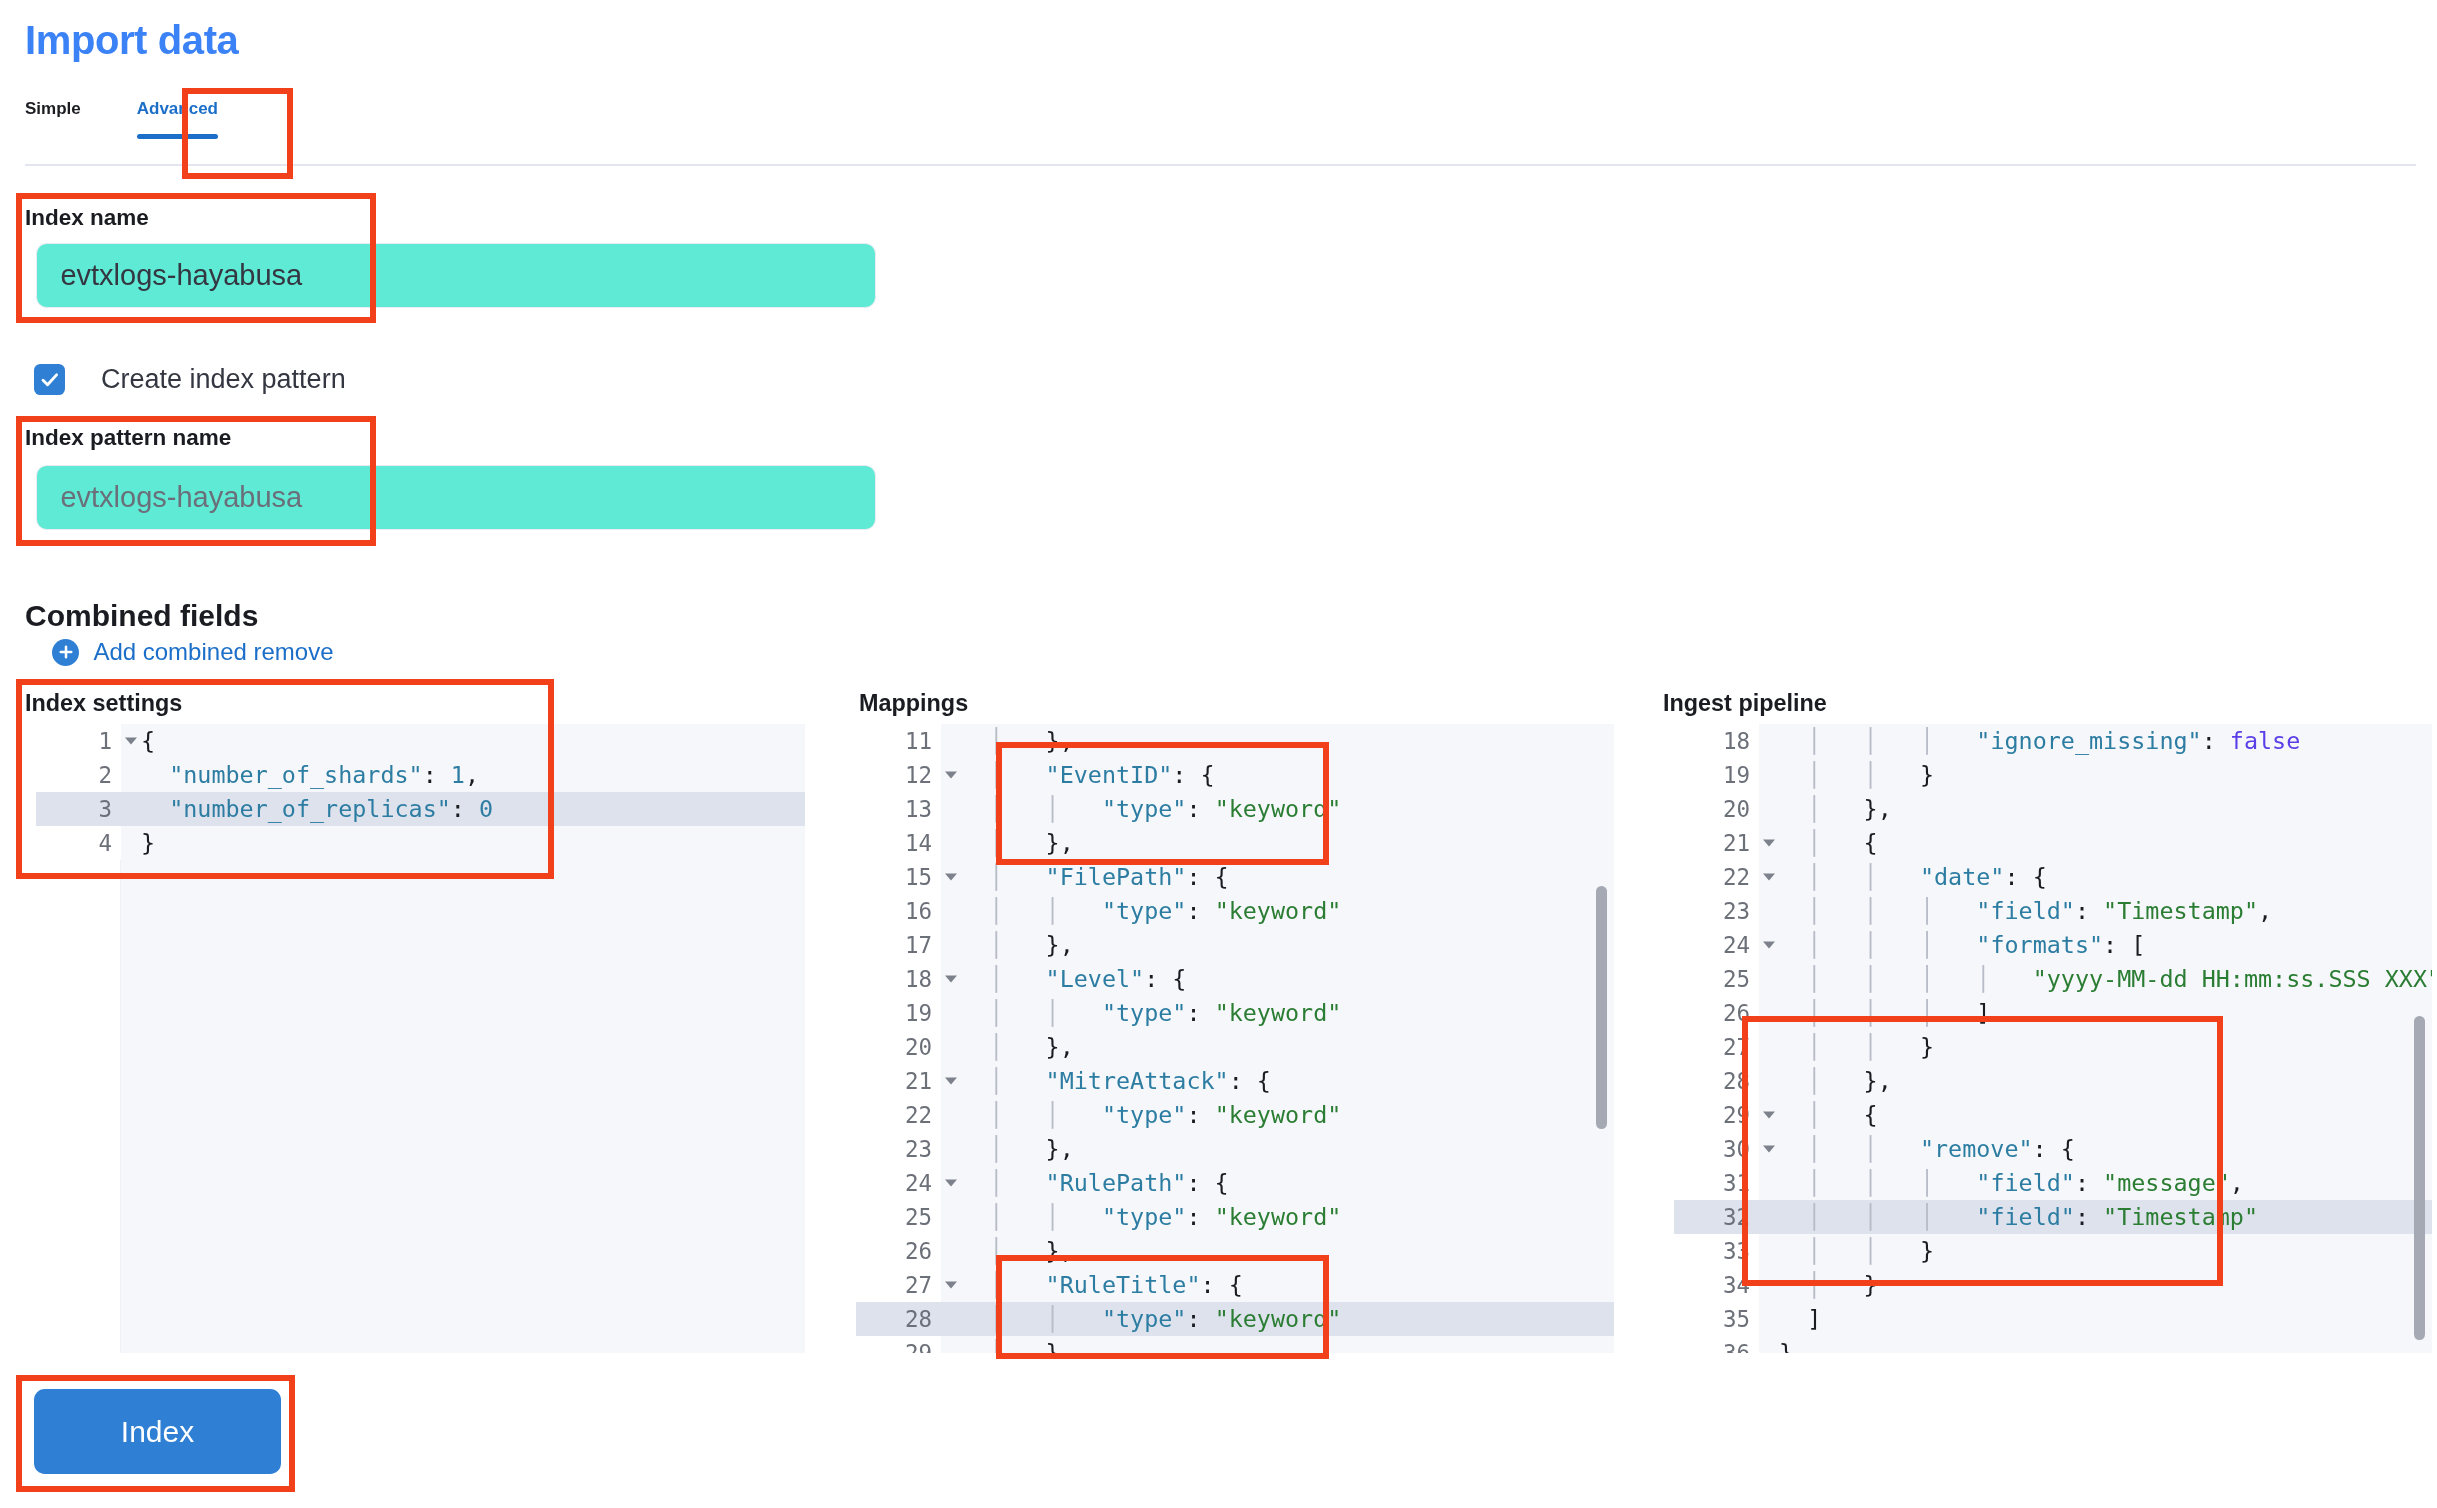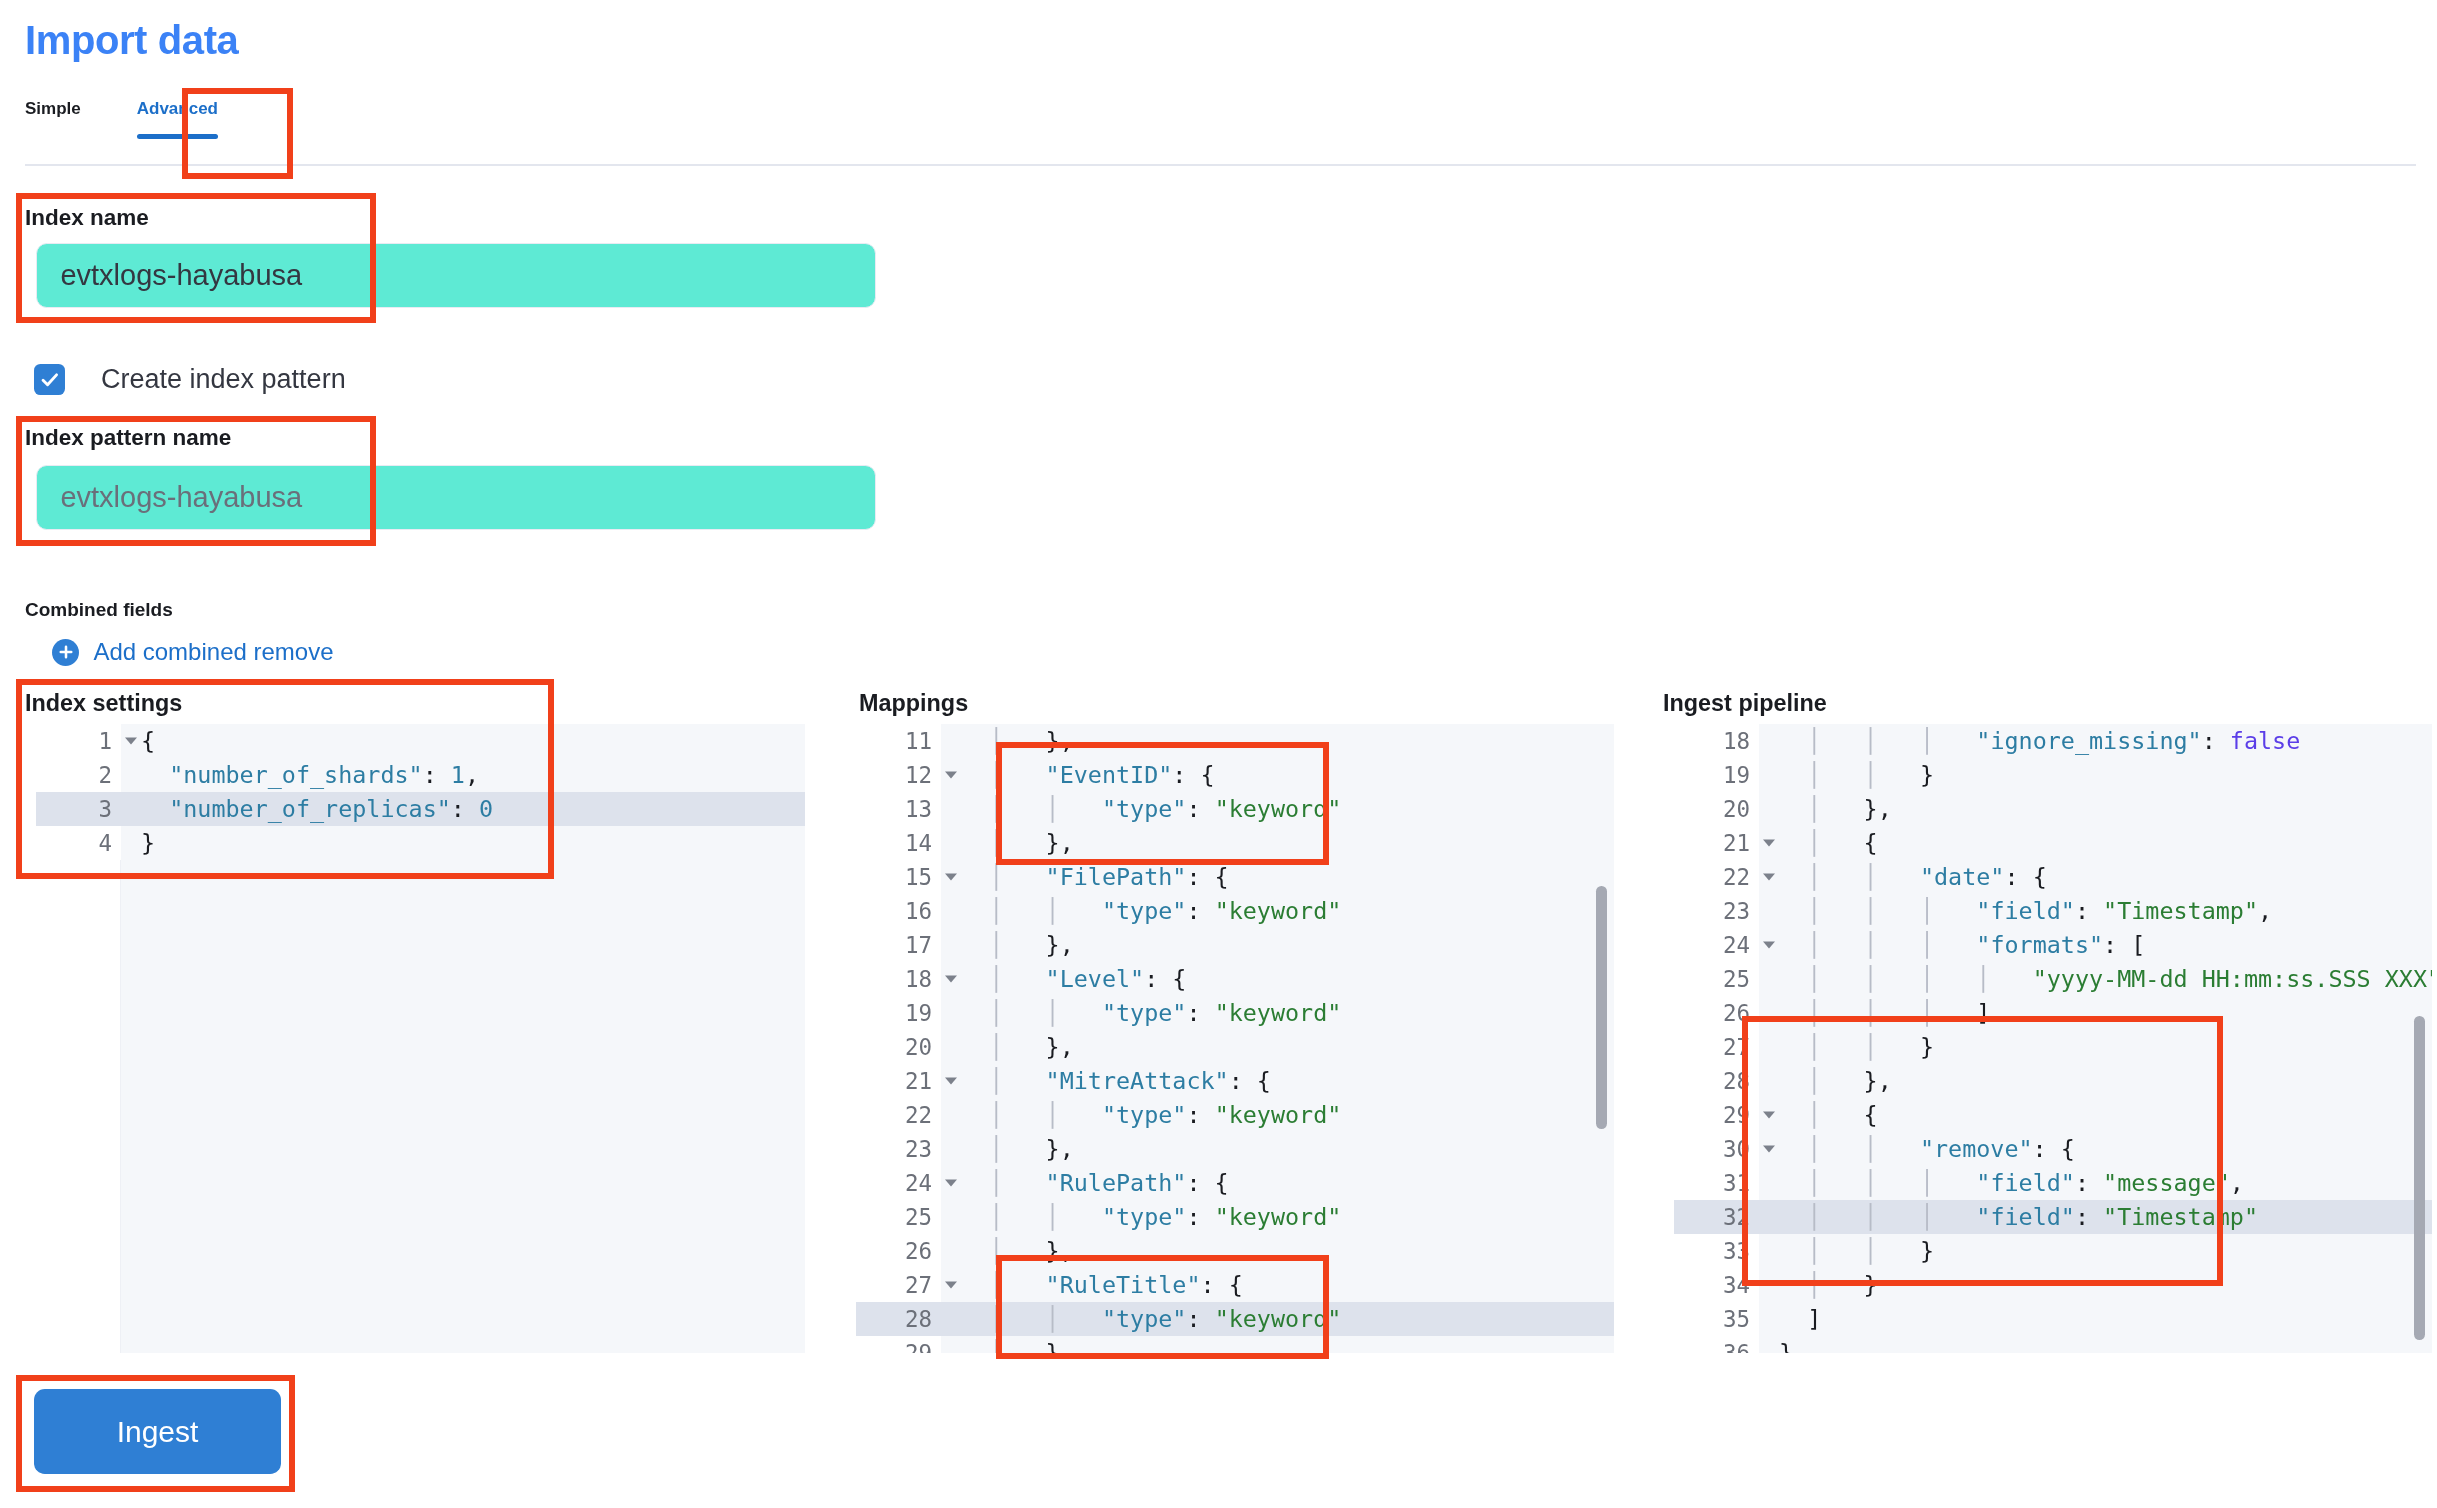--- a/index.html
+++ b/index.html
@@ -61,21 +61,21 @@
     width: 31px; height: 31px; border-radius: 6.3px; background: #2f7fd4;
     display: flex; align-items: center; justify-content: center;
     flex: 0 0 auto;
   }
   .checkbox svg { width: 21.6px; height: 21.6px; }
   .cb-label { font-size: 27px; color: #343741; }
 
   #index-pattern-label { left: 25px; top: 425px; }
   #index-pattern-input { left: 36px; top: 465px; width: 840px; height: 65px; }
 
-  #combined-fields-label { left: 25px; top: 599px; font-size: 19px; }
+  #combined-fields-label { left: 25px; top: 599px; font-size: 30px; }
   .add-combined {
     position: absolute; left: 52px; top: 638px;
     display: flex; align-items: center; gap: 14.4px; cursor: pointer;
   }
   .plus-icon {
     width: 27px; height: 27px; border-radius: 50%; background: #2f7fd4;
     display: flex; align-items: center; justify-content: center; flex: 0 0 auto;
   }
   .plus-icon svg { width: 18px; height: 18px; }
   .add-combined-label { font-size: 24px; color: #1c6fc9; font-weight: 400; }
@@ -242,21 +242,21 @@
         <div class="cline"><span class="gut">31</span><span class="ctext"><span class="tk-pun"> </span><span class="tk-pun"> </span><span class="guide">│</span><span class="tk-pun"> </span><span class="tk-pun"> </span><span class="tk-pun"> </span><span class="guide">│</span><span class="tk-pun"> </span><span class="tk-pun"> </span><span class="tk-pun"> </span><span class="guide">│</span><span class="tk-pun"> </span><span class="tk-pun"> </span><span class="tk-pun"> </span><span class="tk-key">"field"</span><span class="tk-pun">:</span><span class="tk-pun"> </span><span class="tk-str">"message"</span><span class="tk-pun">,</span></span></div>
         <div class="cline hl"><span class="gut">32</span><span class="ctext"><span class="tk-pun"> </span><span class="tk-pun"> </span><span class="guide">│</span><span class="tk-pun"> </span><span class="tk-pun"> </span><span class="tk-pun"> </span><span class="guide">│</span><span class="tk-pun"> </span><span class="tk-pun"> </span><span class="tk-pun"> </span><span class="guide">│</span><span class="tk-pun"> </span><span class="tk-pun"> </span><span class="tk-pun"> </span><span class="tk-key">"field"</span><span class="tk-pun">:</span><span class="tk-pun"> </span><span class="tk-str">"Timestamp"</span></span></div>
         <div class="cline"><span class="gut">33</span><span class="ctext"><span class="tk-pun"> </span><span class="tk-pun"> </span><span class="guide">│</span><span class="tk-pun"> </span><span class="tk-pun"> </span><span class="tk-pun"> </span><span class="guide">│</span><span class="tk-pun"> </span><span class="tk-pun"> </span><span class="tk-pun"> </span><span class="tk-pun">}</span></span></div>
         <div class="cline"><span class="gut">34</span><span class="ctext"><span class="tk-pun"> </span><span class="tk-pun"> </span><span class="guide">│</span><span class="tk-pun"> </span><span class="tk-pun"> </span><span class="tk-pun"> </span><span class="tk-pun">}</span></span></div>
         <div class="cline"><span class="gut">35</span><span class="ctext"><span class="tk-pun"> </span><span class="tk-pun"> </span><span class="tk-pun">]</span></span></div>
         <div class="cline"><span class="gut">36</span><span class="ctext"><span class="tk-pun">}</span></span></div>
       </div>
     <div class="vscroll" style="right:7.2px; top:292px; height:324px;"></div>
   </div>
 
-  <button id="import-button">Ingest</button>
+  <button id="import-button">Index</button>
 
   <div id="anno-layer">
       <div class="anno" style="left: 182px; top: 88px; width: 111px; height: 91px; border-color: rgb(241, 64, 26);"></div>
       <div class="anno" style="left: 16px; top: 193px; width: 360px; height: 130px; border-color: rgb(241, 64, 26);"></div>
       <div class="anno" style="left: 16px; top: 416px; width: 360px; height: 130px; border-color: rgb(241, 64, 26);"></div>
       <div class="anno" style="left: 16px; top: 679px; width: 538px; height: 200px; border-color: rgb(241, 64, 26);"></div>
       <div class="anno" style="left: 996px; top: 742px; width: 333px; height: 123px; border-color: rgb(241, 64, 26);"></div>
       <div class="anno" style="left: 996px; top: 1255px; width: 333px; height: 104px; border-color: rgb(241, 64, 26);"></div>
       <div class="anno" style="left: 1742px; top: 1016px; width: 481px; height: 270px; border-color: rgb(241, 64, 26);"></div>
       <div class="anno" style="left: 16px; top: 1375px; width: 279px; height: 117px; border-color: rgb(241, 64, 26);"></div>

